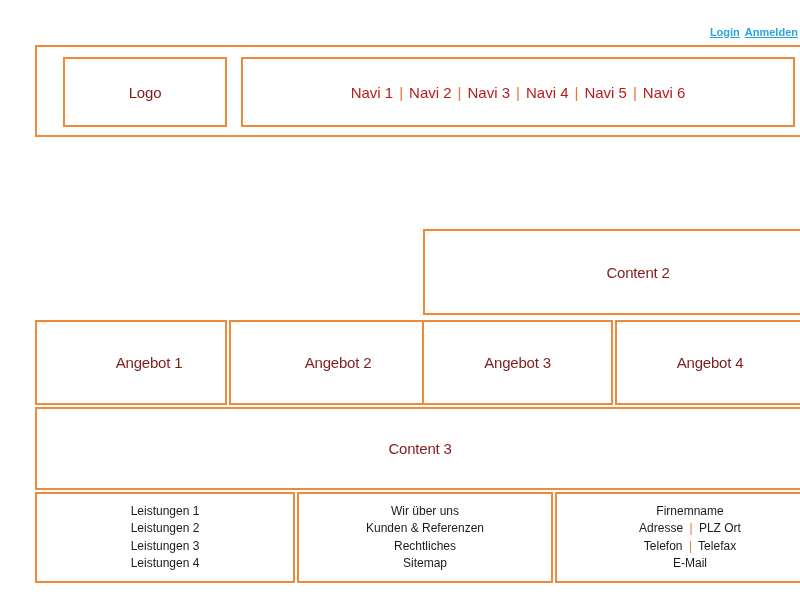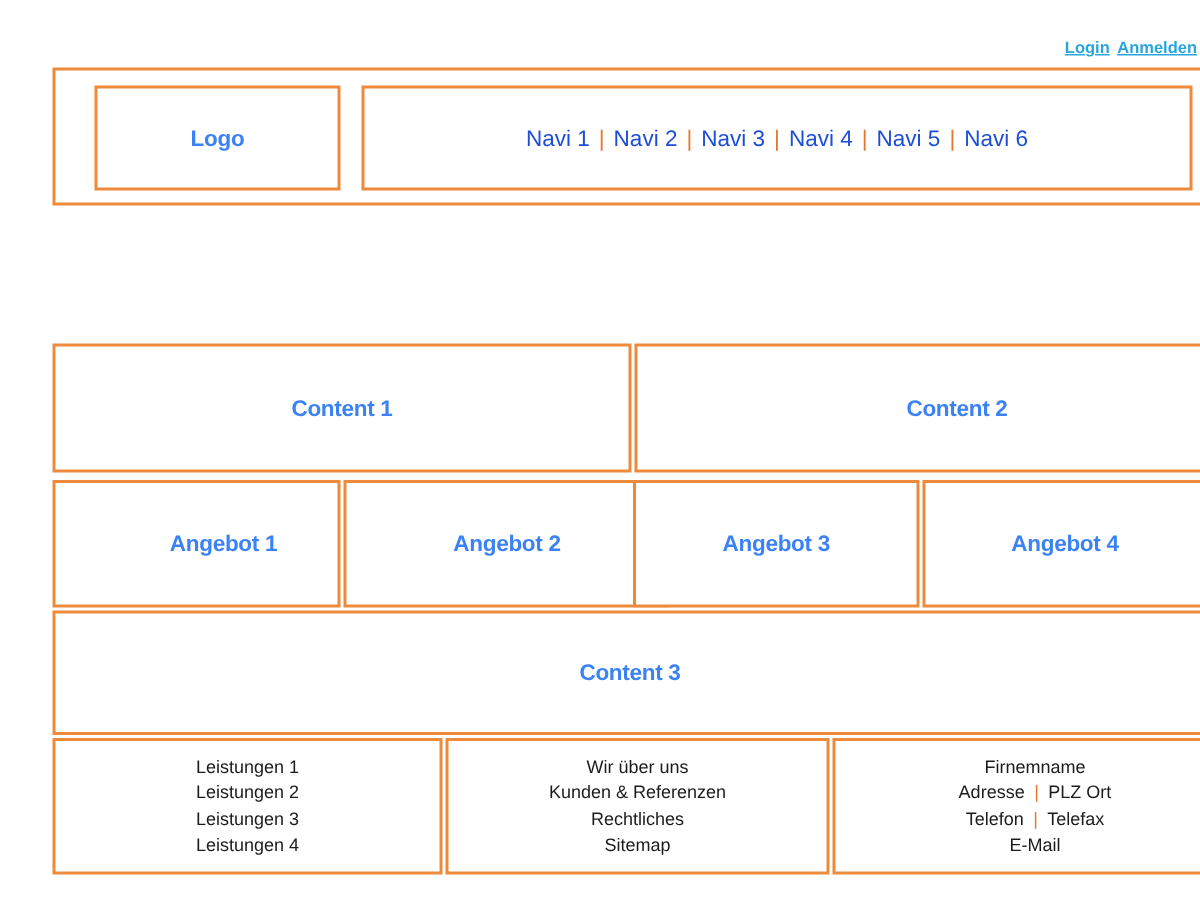--- a/index.html
+++ b/index.html
@@ -5,32 +5,32 @@
   html,body{margin:0;padding:0;background:#ffffff;}
   .canvas{
     position:relative;width:800px;height:600px;background:#ffffff;overflow:hidden;
     font-family:"Liberation Sans","DejaVu Sans",sans-serif;color:#1b1b1b;margin-left:20px;
   }
   .box{
     position:absolute;box-sizing:border-box;background:#ffffff;
     border:2px solid #ee8a3c;
     display:flex;align-items:center;justify-content:center;
   }
-  .label{font-size:15px;letter-spacing:-0.2px;color:#3b82f6;white-space:nowrap;font-weight:bold;}
+  .label{font-size:15px;letter-spacing:-0.2px;color:#7f1d1d;white-space:nowrap;}
   
   .login-links{
     position:absolute;top:26px;right:22px;font-size:11px;font-weight:bold;
     display:flex;gap:5px;white-space:nowrap;
   }
   .login-links a{color:#2aa5dc;text-decoration:underline;cursor:pointer;}
   
   .header{left:15px;top:45px;width:770px;height:92px;}
   .logo{left:26px;top:10px;width:164px;height:70px;}
   .navi{left:204px;top:10px;width:554px;height:70px;font-size:15px;}
-  .nav-item{color:#1d4ed8;cursor:pointer;}
+  .nav-item{color:#b91c1c;cursor:pointer;}
   .nav-pipe{color:#e8762c;padding:0 6px;}
   
   .slideshow{left:15px;top:139px;width:770px;height:88px;}
   .content1{left:15px;top:229px;width:386px;height:86px;}
   .content2{left:403px;top:229px;width:382px;height:86px;padding-left:48px;}
   .angebot-1{left:15px;top:320px;width:192px;height:85px;padding-left:36px;}
   .angebot-2{left:209px;top:320px;width:218px;height:85px;}
   .angebot-3{left:402px;top:320px;width:191px;height:85px;}
   .angebot-4{left:595px;top:320px;width:190px;height:85px;}
   .content3{left:15px;top:407px;width:770px;height:83px;}
@@ -65,23 +65,20 @@
         <span class="nav-pipe">|</span>
         <span class="nav-item">Navi 4</span>
         <span class="nav-pipe">|</span>
         <span class="nav-item">Navi 5</span>
         <span class="nav-pipe">|</span>
         <span class="nav-item">Navi 6</span>
       </div>
   </div>
 
 
-  <div class="box content1">
-    <span class="label">Content 1</span>
-  </div>
   <div class="box content2">
     <span class="label">Content 2</span>
   </div>
 
   <div id="angebot-row">
       <div class="box angebot-1">
         <span class="label">Angebot 1</span>
       </div>
       <div class="box angebot-2">
         <span class="label">Angebot 2</span>

